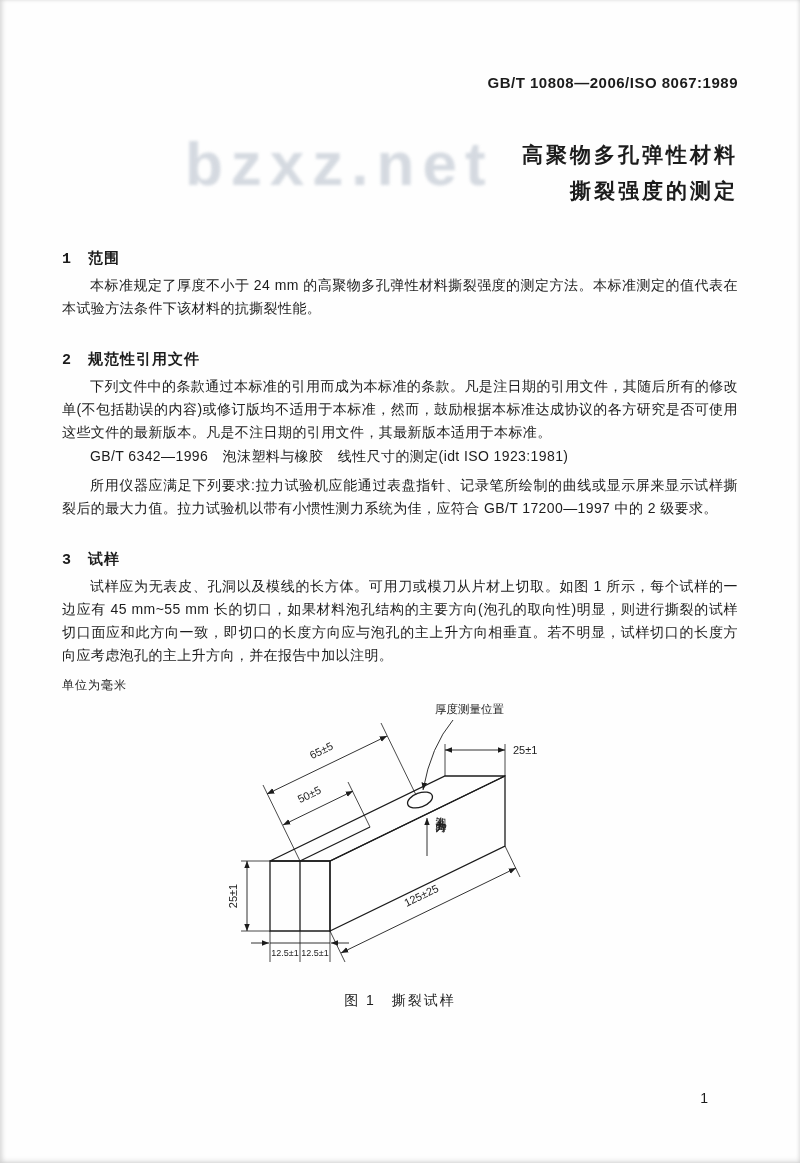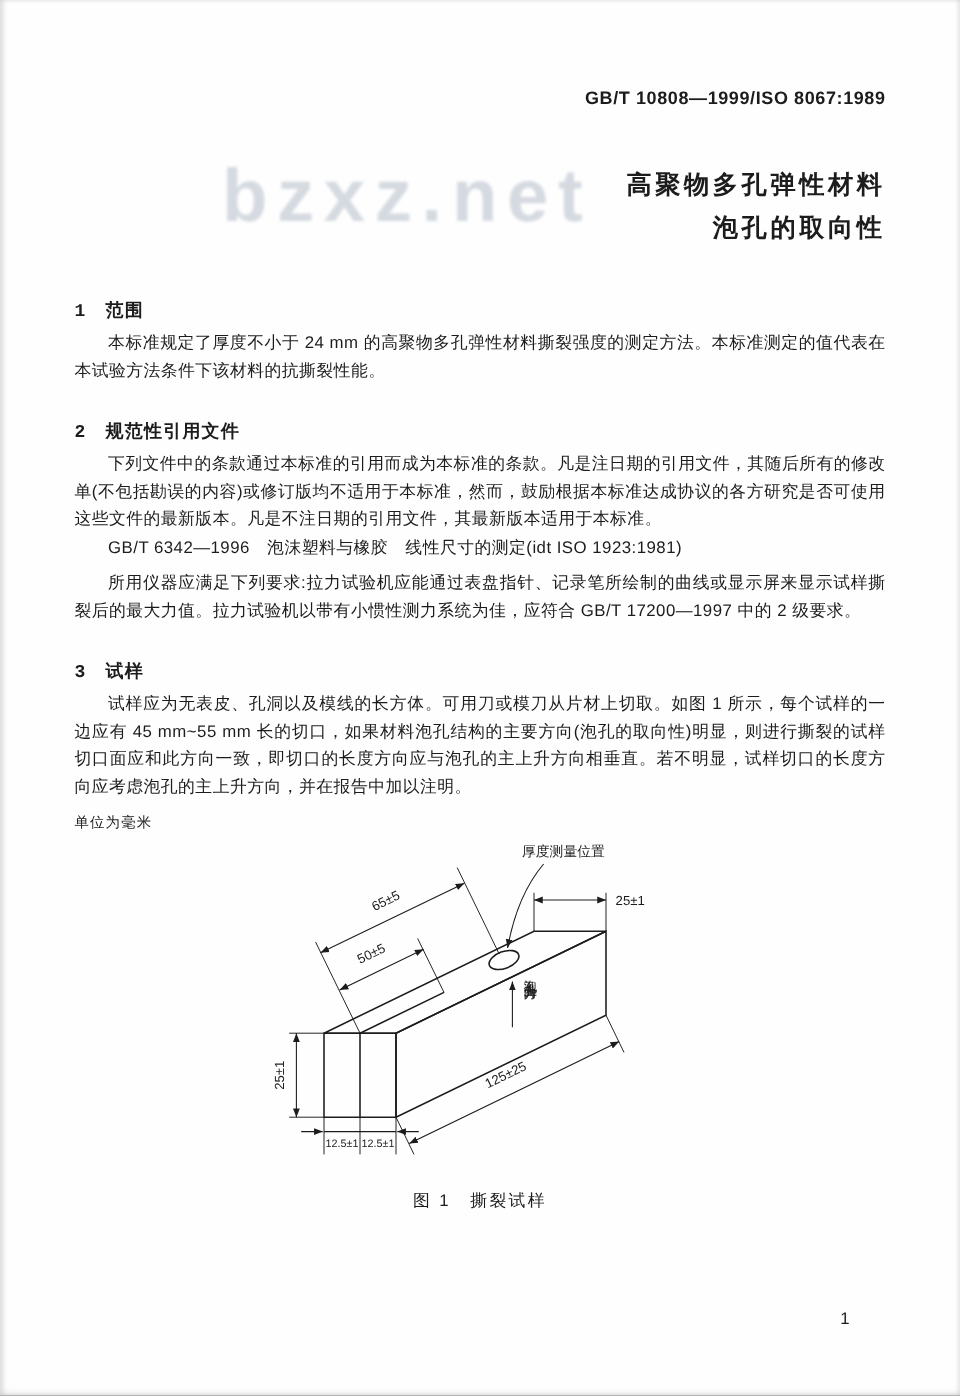--- a/index.html
+++ b/index.html
@@ -104,25 +104,25 @@
   .ext{stroke:#1c1c1c;stroke-width:.8;fill:none;}
   .box{stroke:#1c1c1c;stroke-width:1.3;fill:none;}
 </style>
 </head>
 <body>
 
 <div class="page">
 
   <div class="watermark">bzxz.net</div>
 
-  <div class="doc-header">GB/T 10808—1999/ISO 8067:1989</div>
+  <div class="doc-header">GB/T 10808—2006/ISO 8067:1989</div>
 
   <div class="doc-title">
     <div>高聚物多孔弹性材料</div>
-    <div>泡孔的取向性</div>
+    <div>撕裂强度的测定</div>
   </div>
 
   <div class="sec-heading" style="margin-top:40px;">1　范围</div>
   <div class="para">本标准规定了厚度不小于 24 mm 的高聚物多孔弹性材料撕裂强度的测定方法。本标准测定的值代表在本试验方法条件下该材料的抗撕裂性能。</div>
 
   <div class="sec-heading">2　规范性引用文件</div>
   <div class="para">下列文件中的条款通过本标准的引用而成为本标准的条款。凡是注日期的引用文件，其随后所有的修改单(不包括勘误的内容)或修订版均不适用于本标准，然而，鼓励根据本标准达成协议的各方研究是否可使用这些文件的最新版本。凡是不注日期的引用文件，其最新版本适用于本标准。</div>
   <div class="ref-line">GB/T 6342—1996　泡沫塑料与橡胶　线性尺寸的测定(idt ISO 1923:1981)</div>
 
   <div class="para">所用仪器应满足下列要求:拉力试验机应能通过表盘指针、记录笔所绘制的曲线或显示屏来显示试样撕裂后的最大力值。拉力试验机以带有小惯性测力系统为佳，应符合 GB/T 17200—1997 中的 2 级要求。</div>

